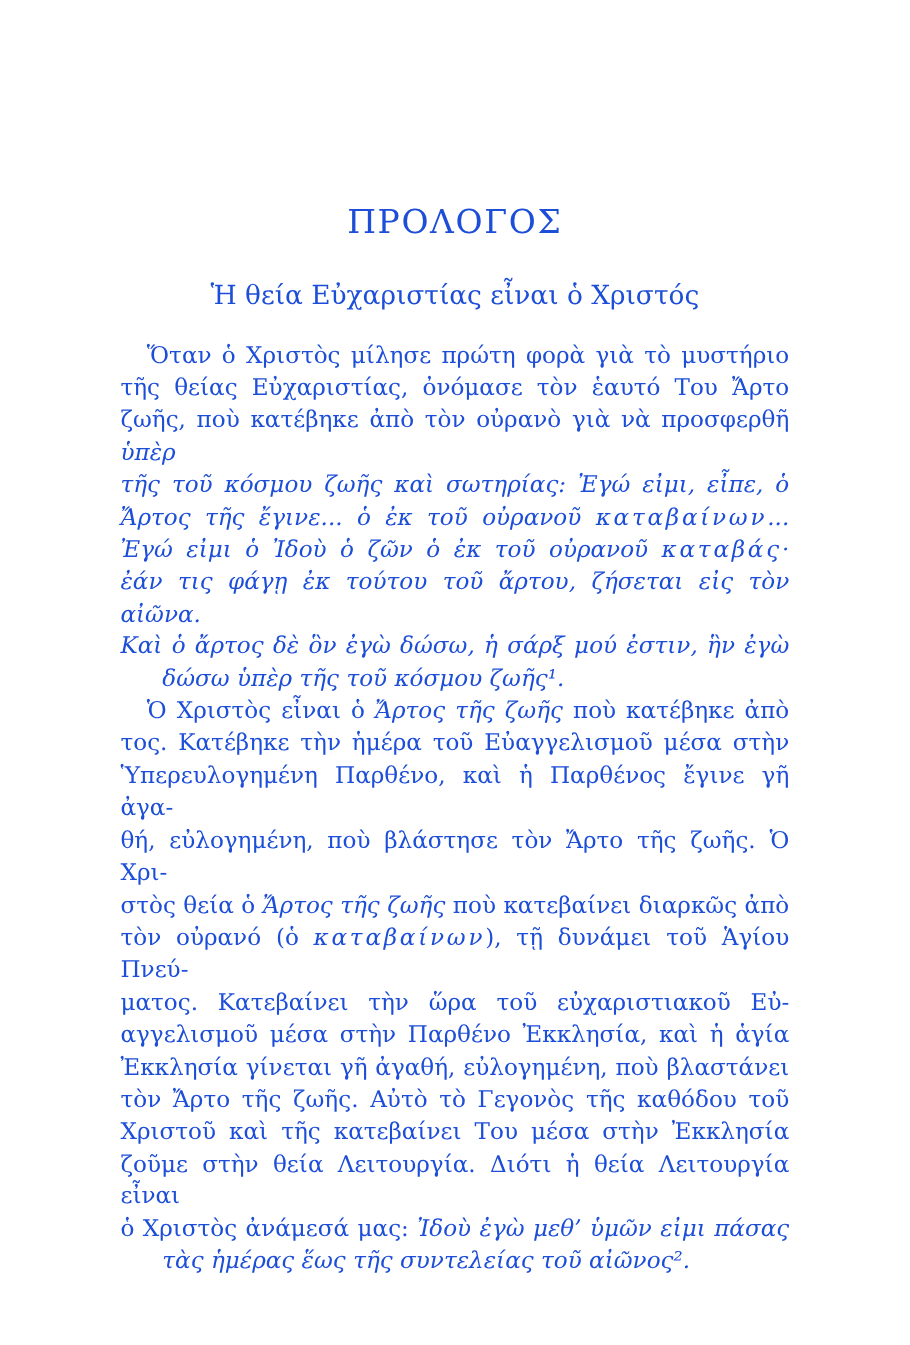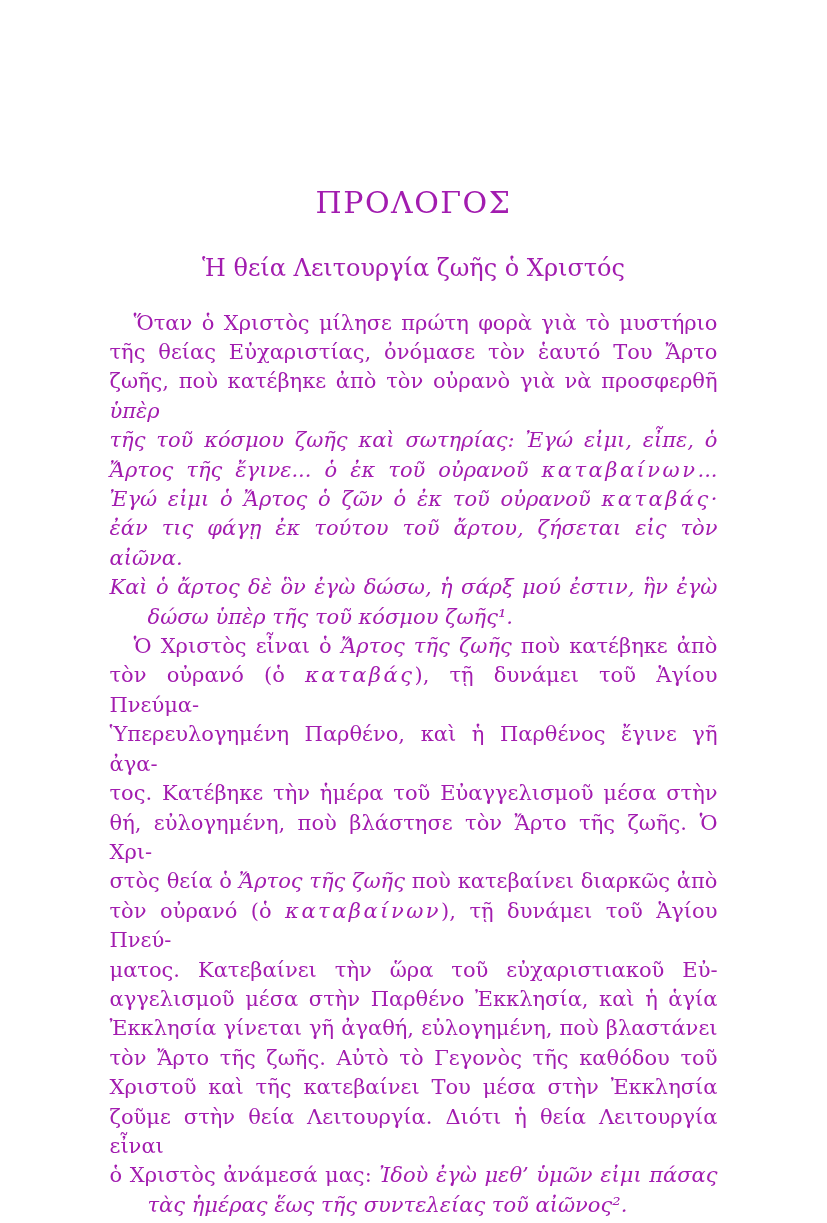--- a/index.html
+++ b/index.html
@@ -5,21 +5,21 @@
   html, body {
     margin: 0;
     padding: 0;
     background: #ffffff;
   }
   .page {
     position: relative;
     width: 827px;
     height: 1223px;
     background: #ffffff;
-    color: #a21caf;
+    color: #1d4ed8;
     font-family: "DejaVu Serif", "Liberation Serif", serif;
     overflow: hidden;
   }
   .content {
     width: 608px;
     margin: 0 auto;
     padding-top: 186px;
   }
   .title {
     font-size: 30px;
@@ -58,35 +58,34 @@
     font-style: italic;
     letter-spacing: 2.5px;
   }
 </style>
 </head>
 <body>
 
 <div class="page">
   <div class="content">
     <h1 class="title">ΠΡΟΛΟΓΟΣ</h1>
-    <h2 class="subtitle">Ἡ θεία Λειτουργία ζωῆς ὁ Χριστός</h2>
+    <h2 class="subtitle">Ἡ θεία Εὐχαριστίας εἶναι ὁ Χριστός</h2>
     <div class="bodytext">
         <div class="line indent"><span class="seg-r">Ὅταν ὁ Χριστὸς μίλησε πρώτη φορὰ γιὰ τὸ μυστήριο</span></div>
         <div class="line"><span class="seg-r">τῆς θείας Εὐχαριστίας, ὀνόμασε τὸν ἑαυτό Του Ἄρτο</span></div>
         <div class="line"><span class="seg-r">ζωῆς, ποὺ κατέβηκε ἀπὸ τὸν οὐρανὸ γιὰ νὰ προσφερθῆ </span><span class="seg-i">ὑπὲρ</span></div>
         <div class="line"><span class="seg-i">τῆς τοῦ κόσμου ζωῆς καὶ σωτηρίας: Ἐγώ εἰμι, εἶπε, ὁ</span></div>
         <div class="line"><span class="seg-i">Ἄρτος τῆς ἔγινε... ὁ ἐκ τοῦ οὐρανοῦ </span><span class="seg-isp">καταβαίνων</span><span class="seg-i">...</span></div>
-        <div class="line"><span class="seg-i">Ἐγώ εἰμι ὁ Ἄρτος ὁ ζῶν ὁ ἐκ τοῦ οὐρανοῦ </span><span class="seg-isp">καταβάς</span><span class="seg-i">·</span></div>
+        <div class="line"><span class="seg-i">Ἐγώ εἰμι ὁ Ἰδοὺ ὁ ζῶν ὁ ἐκ τοῦ οὐρανοῦ </span><span class="seg-isp">καταβάς</span><span class="seg-i">·</span></div>
         <div class="line"><span class="seg-i">ἐάν τις φάγῃ ἐκ τούτου τοῦ ἄρτου, ζήσεται εἰς τὸν αἰῶνα.</span></div>
         <div class="line"><span class="seg-i">Καὶ ὁ ἄρτος δὲ ὃν ἐγὼ δώσω, ἡ σάρξ μού ἐστιν, ἣν ἐγὼ</span></div>
         <div class="line last"><span class="seg-i">δώσω ὑπὲρ τῆς τοῦ κόσμου ζωῆς¹.</span></div>
         <div class="line indent"><span class="seg-r">Ὁ Χριστὸς εἶναι ὁ </span><span class="seg-i">Ἄρτος τῆς ζωῆς</span><span class="seg-r"> ποὺ κατέβηκε ἀπὸ</span></div>
-        <div class="line"><span class="seg-r">τὸν οὐρανό (ὁ </span><span class="seg-isp">καταβάς</span><span class="seg-r">), τῇ δυνάμει τοῦ Ἁγίου Πνεύμα-</span></div>
+        <div class="line"><span class="seg-r">τος. Κατέβηκε τὴν ἡμέρα τοῦ Εὐαγγελισμοῦ μέσα στὴν</span></div>
         <div class="line"><span class="seg-r">Ὑπερευλογημένη Παρθένο, καὶ ἡ Παρθένος ἔγινε γῆ ἀγα-</span></div>
-        <div class="line"><span class="seg-r">τος. Κατέβηκε τὴν ἡμέρα τοῦ Εὐαγγελισμοῦ μέσα στὴν</span></div>
         <div class="line"><span class="seg-r">θή, εὐλογημένη, ποὺ βλάστησε τὸν Ἄρτο τῆς ζωῆς. Ὁ Χρι-</span></div>
         <div class="line"><span class="seg-r">στὸς θεία ὁ </span><span class="seg-i">Ἄρτος τῆς ζωῆς</span><span class="seg-r"> ποὺ κατεβαίνει διαρκῶς ἀπὸ</span></div>
         <div class="line"><span class="seg-r">τὸν οὐρανό (ὁ </span><span class="seg-isp">καταβαίνων</span><span class="seg-r">), τῇ δυνάμει τοῦ Ἁγίου Πνεύ-</span></div>
         <div class="line"><span class="seg-r">ματος. Κατεβαίνει τὴν ὥρα τοῦ εὐχαριστιακοῦ Εὐ-</span></div>
         <div class="line"><span class="seg-r">αγγελισμοῦ μέσα στὴν Παρθένο Ἐκκλησία, καὶ ἡ ἁγία</span></div>
         <div class="line"><span class="seg-r">Ἐκκλησία γίνεται γῆ ἀγαθή, εὐλογημένη, ποὺ βλαστάνει</span></div>
         <div class="line"><span class="seg-r">τὸν Ἄρτο τῆς ζωῆς. Αὐτὸ τὸ Γεγονὸς τῆς καθόδου τοῦ</span></div>
         <div class="line"><span class="seg-r">Χριστοῦ καὶ τῆς κατεβαίνει Του μέσα στὴν Ἐκκλησία</span></div>
         <div class="line"><span class="seg-r">ζοῦμε στὴν θεία Λειτουργία. Διότι ἡ θεία Λειτουργία εἶναι</span></div>
         <div class="line"><span class="seg-r">ὁ Χριστὸς ἀνάμεσά μας: </span><span class="seg-i">Ἰδοὺ ἐγὼ μεθ’ ὑμῶν εἰμι πάσας</span></div>

